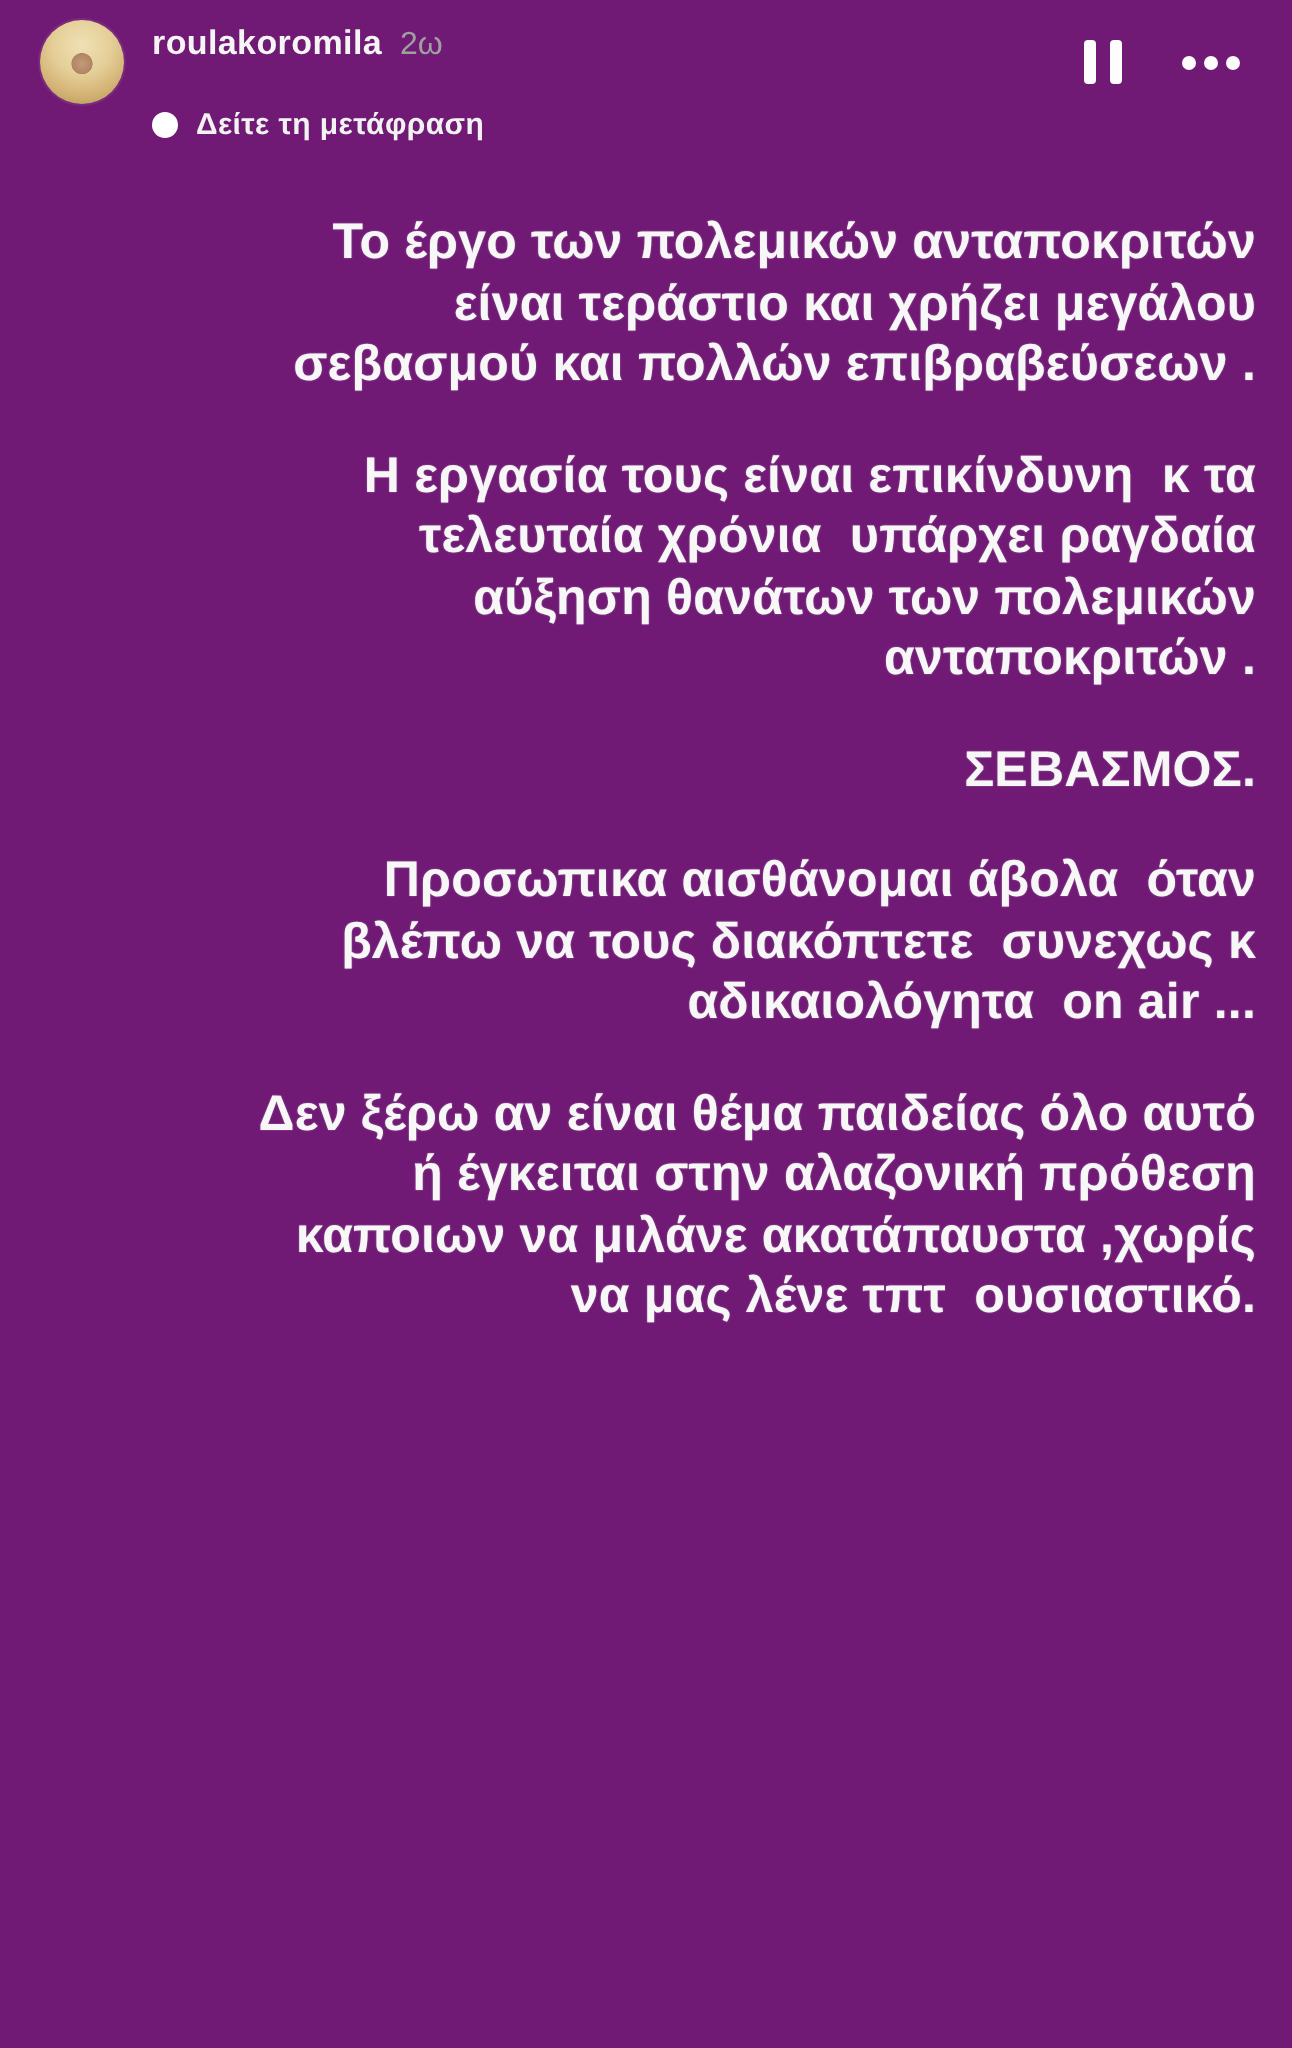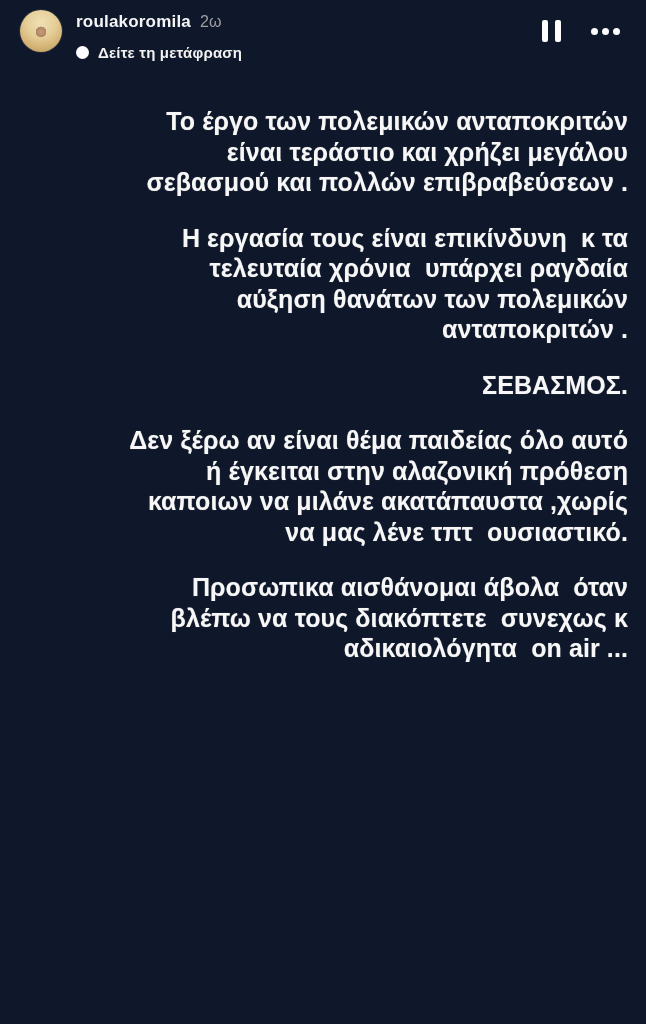--- a/index.html
+++ b/index.html
@@ -7,21 +7,21 @@
   body {
     font-family: "Liberation Sans", "DejaVu Sans", sans-serif;
     width: 646px;
     height: 1024px;
     overflow: hidden;
   }
   .screen {
     position: relative;
     width: 646px;
     height: 1024px;
-    background: #0f172a;
+    background: #701a75;
     overflow: hidden;
   }
 
   
   .header {
     position: absolute;
     top: 10px;
     left: 20px;
     right: 20px;
     display: flex;
@@ -46,21 +46,21 @@
     font-size: 17px;
     font-weight: bold;
     letter-spacing: 0.2px;
     cursor: pointer;
   }
   .timestamp { color: #9f9f9f; font-size: 16px; font-weight: normal; }
   .translation-row {
     display: flex;
     align-items: center;
     gap: 9px;
-    margin-top: 12px;
+    margin-top: 22px;
     cursor: pointer;
   }
   .translation-dot {
     width: 13px;
     height: 13px;
     border-radius: 50%;
     background: #ffffff;
     flex: 0 0 auto;
   }
   .translation-label {
@@ -163,22 +163,22 @@
 
   <div class="story-text">
     <p>Το έργο των πολεμικών ανταποκριτών
 είναι τεράστιο και χρήζει μεγάλου
 σεβασμού και πολλών επιβραβεύσεων .</p>
     <p>Η εργασία τους είναι επικίνδυνη  κ τα
 τελευταία χρόνια  υπάρχει ραγδαία
 αύξηση θανάτων των πολεμικών
 ανταποκριτών .</p>
     <p>ΣΕΒΑΣΜΟΣ.</p>
+    <p>Προσωπικα αισθάνομαι άβολα  όταν
+βλέπω να τους διακόπτετε  συνεχως κ
+αδικαιολόγητα  on air ...</p>
     <p>Δεν ξέρω αν είναι θέμα παιδείας όλο αυτό
 ή έγκειται στην αλαζονική πρόθεση
 καποιων να μιλάνε ακατάπαυστα ,χωρίς
 να μας λένε τπτ  ουσιαστικό.</p>
-    <p>Προσωπικα αισθάνομαι άβολα  όταν
-βλέπω να τους διακόπτετε  συνεχως κ
-αδικαιολόγητα  on air ...</p>
   </div>
 
 </div>
 
 </body></html>

